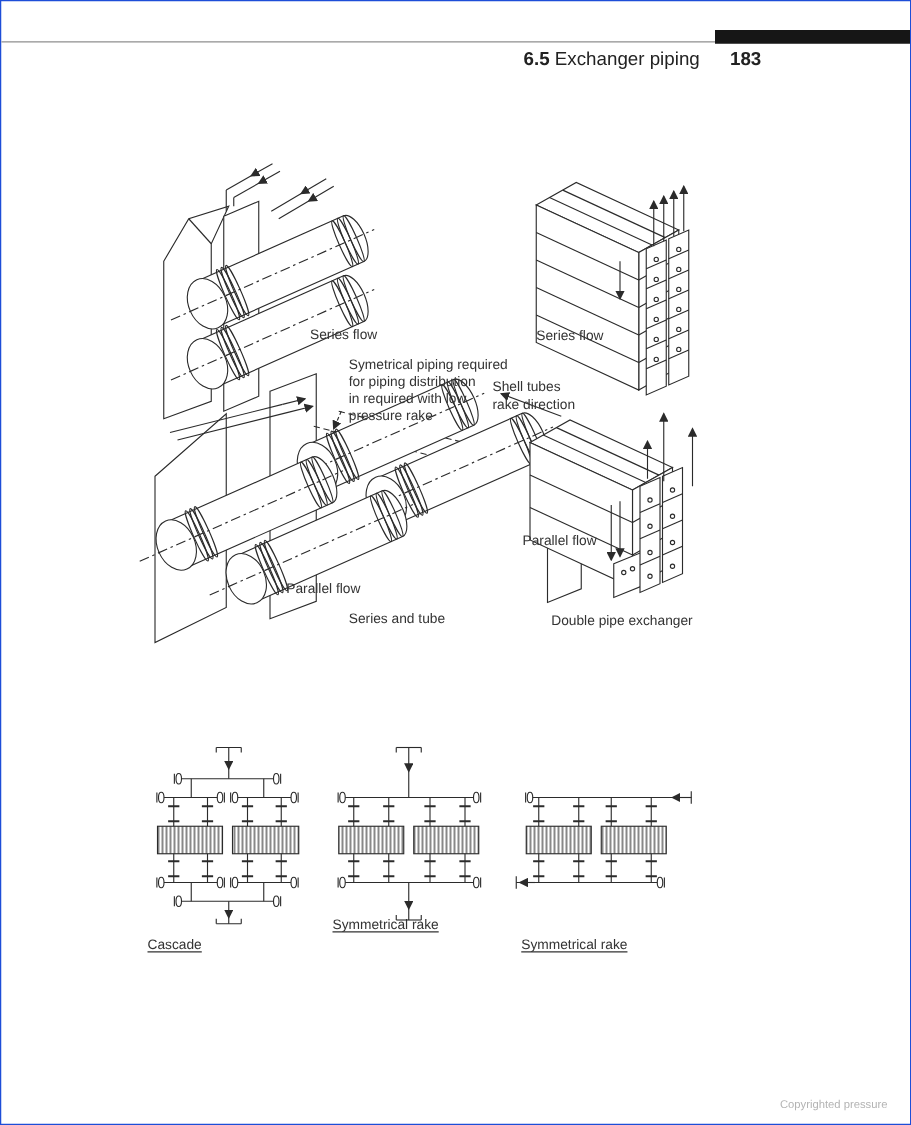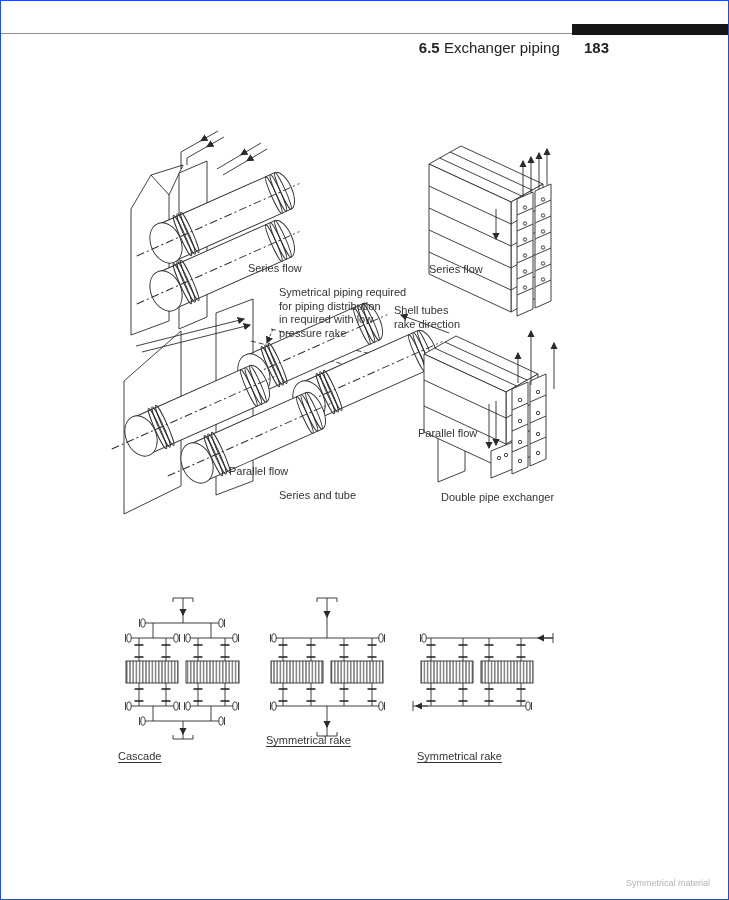--- a/index.html
+++ b/index.html
@@ -395,14 +395,14 @@
         <line x1="425.5" y1="109" x2="425.5" y2="117"></line>
       <line x1="307" y1="108" x2="307" y2="118"></line>
       <line x1="322" y1="113" x2="310" y2="113" marker-end="url(#arr)"></line>
     </g>
   </svg>
 
   <div class="abs cap" style="left:117px;top:749px">Cascade</div>
   <div class="abs cap" style="left:265px;top:733px">Symmetrical rake</div>
   <div class="abs cap" style="left:416px;top:749px">Symmetrical rake</div>
 
-  <div class="abs" id="copyright">Symmetrical material</div>
+  <div class="abs" id="copyright">Copyrighted pressure</div>
 </div>
 
 </body></html>

